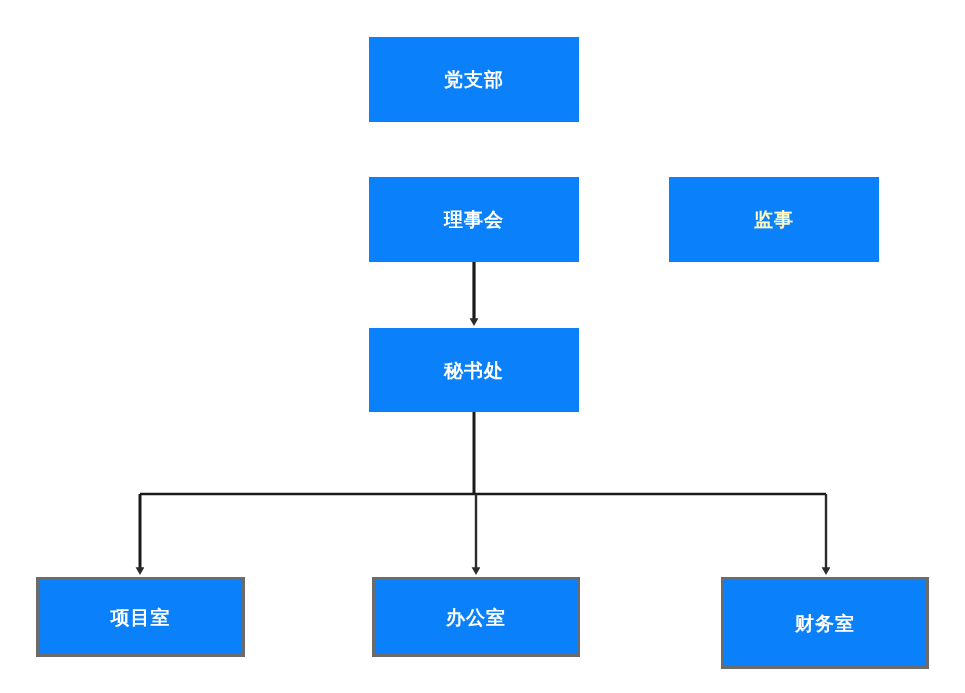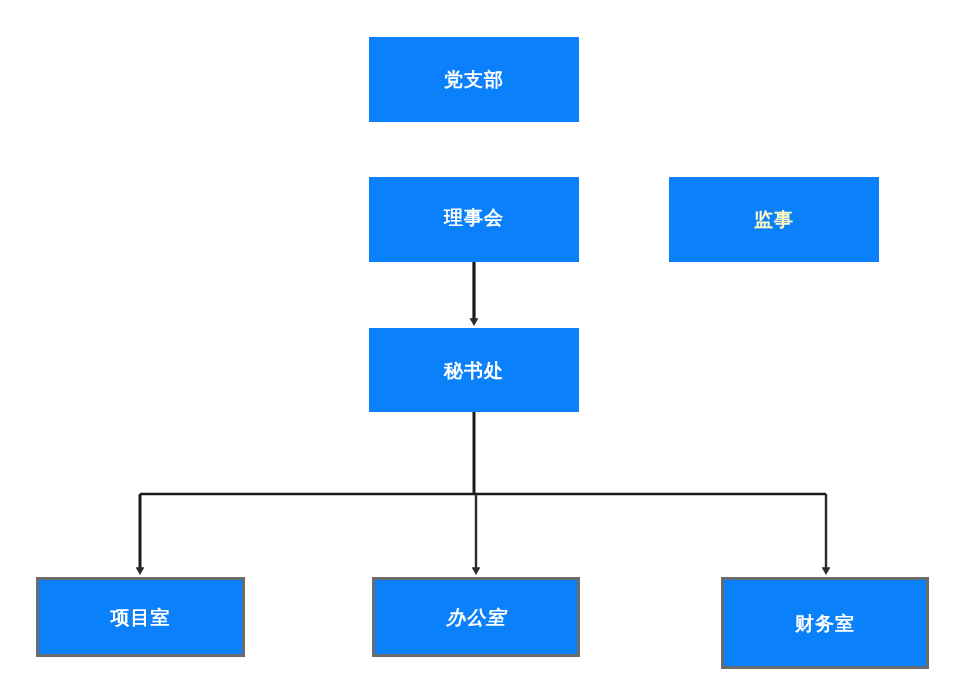--- a/index.html
+++ b/index.html
@@ -71,37 +71,37 @@
 
     <path d="M 476 494 L 476 571" stroke="#2b2b2b" stroke-width="2.4" fill="none" marker-end="url(#arrowhead)"></path>
 
     <path d="M 826 494 L 826 571" stroke="#2b2b2b" stroke-width="2.4" fill="none" marker-end="url(#arrowhead)"></path>
   </svg>
 
   <div class="node" id="node-party-branch" style="left: 369px; top: 37px; width: 210px; height: 85px; background: rgb(10, 128, 251); color: rgb(255, 255, 255);">
     <span class="node-label">党支部</span>
   </div>
 
-  <div class="node" id="node-board" style="left: 369px; top: 177px; width: 210px; height: 85px; background: rgb(10, 128, 251); color: rgb(255, 255, 255); font-family: Liberation Mono, monospace;">
+  <div class="node" id="node-board" style="left: 369px; top: 177px; width: 210px; height: 85px; background: rgb(10, 128, 251); color: rgb(255, 255, 255);">
     <span class="node-label">理事会</span>
   </div>
 
   <div class="node" id="node-supervisor" style="left: 669px; top: 177px; width: 210px; height: 85px; background: rgb(10, 128, 251); color: #fef9c3;">
     <span class="node-label">监事</span>
   </div>
 
   <div class="node" id="node-secretariat" style="left: 369px; top: 328px; width: 210px; height: 84px; background: rgb(10, 128, 251); color: rgb(255, 255, 255);">
     <span class="node-label">秘书处</span>
   </div>
 
   <div class="node bordered" id="node-project-office" style="left: 36px; top: 577px; width: 209px; height: 80px; background: rgb(10, 128, 251); color: rgb(255, 255, 255); border-color: rgb(107, 107, 107);">
     <span class="node-label">项目室</span>
   </div>
 
-  <div class="node bordered" id="node-general-office" style="left: 372px; top: 577px; width: 208px; height: 80px; background: rgb(10, 128, 251); color: rgb(255, 255, 255); border-color: rgb(107, 107, 107); font-style: italic;">
+  <div class="node bordered" id="node-general-office" style="left: 372px; top: 577px; width: 208px; height: 80px; background: rgb(10, 128, 251); color: rgb(255, 255, 255); border-color: rgb(107, 107, 107);">
     <span class="node-label">办公室</span>
   </div>
 
   <div class="node bordered" id="node-finance-office" style="left: 721px; top: 577px; width: 208px; height: 92px; background: rgb(10, 128, 251); color: rgb(255, 255, 255); border-color: rgb(107, 107, 107);">
     <span class="node-label">财务室</span>
   </div>
 
 </div>
 
 </body></html>

